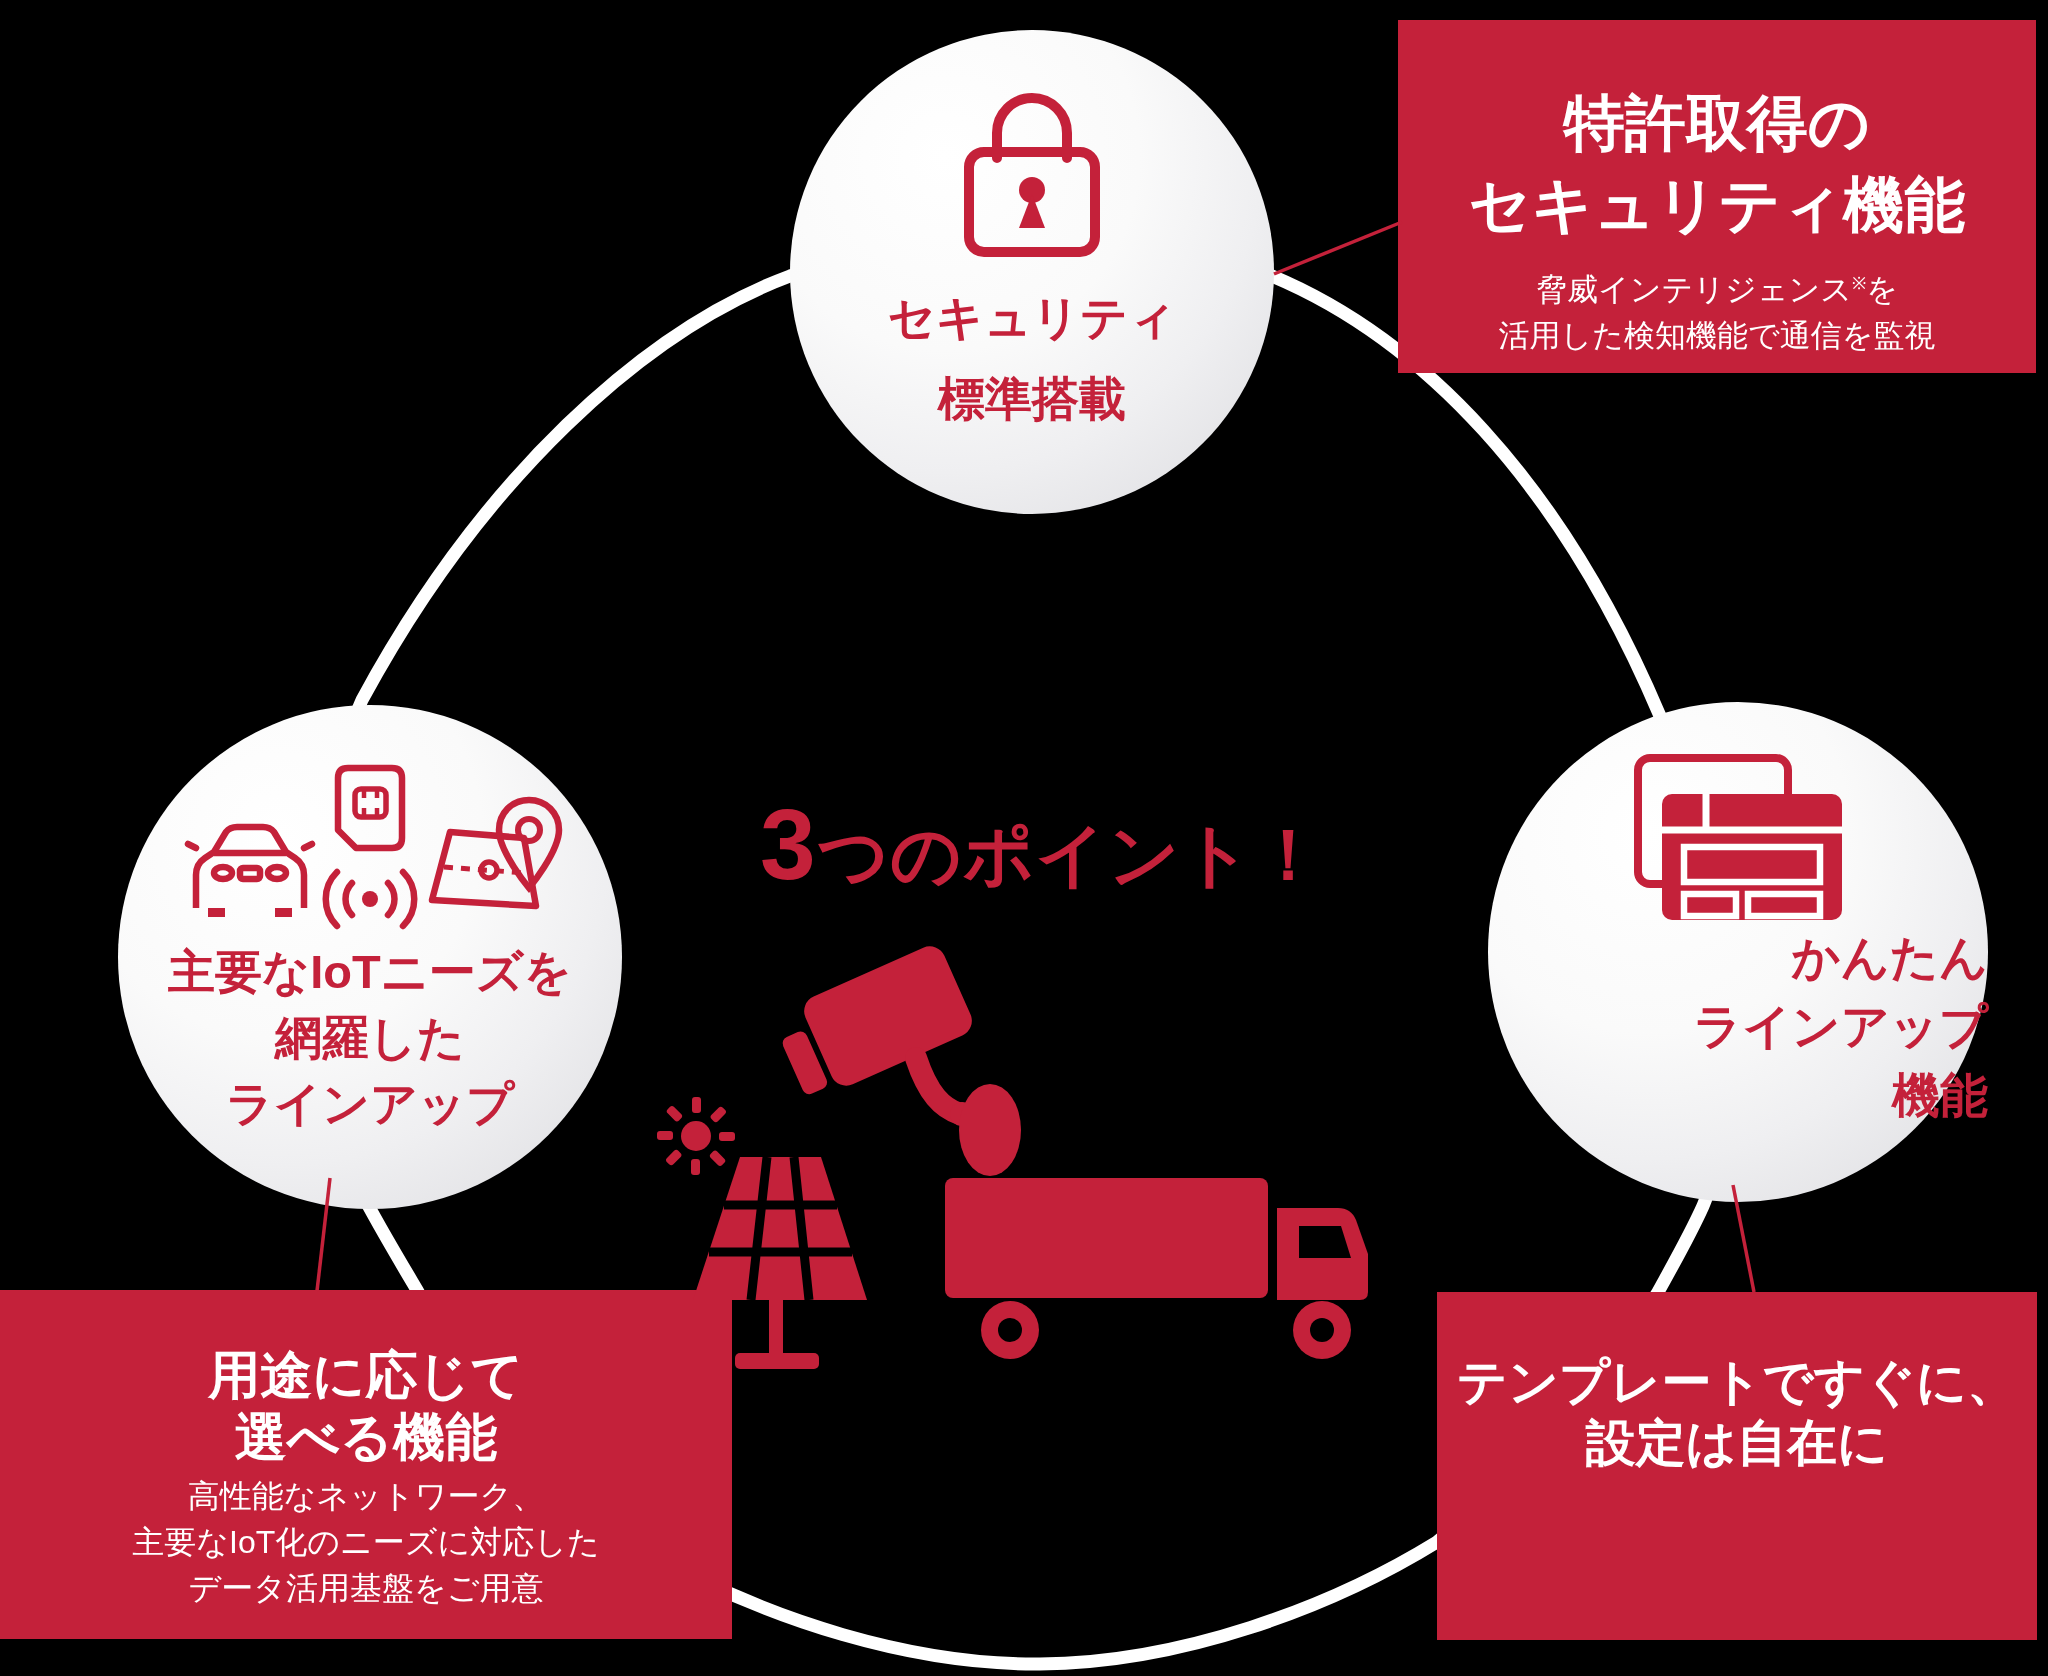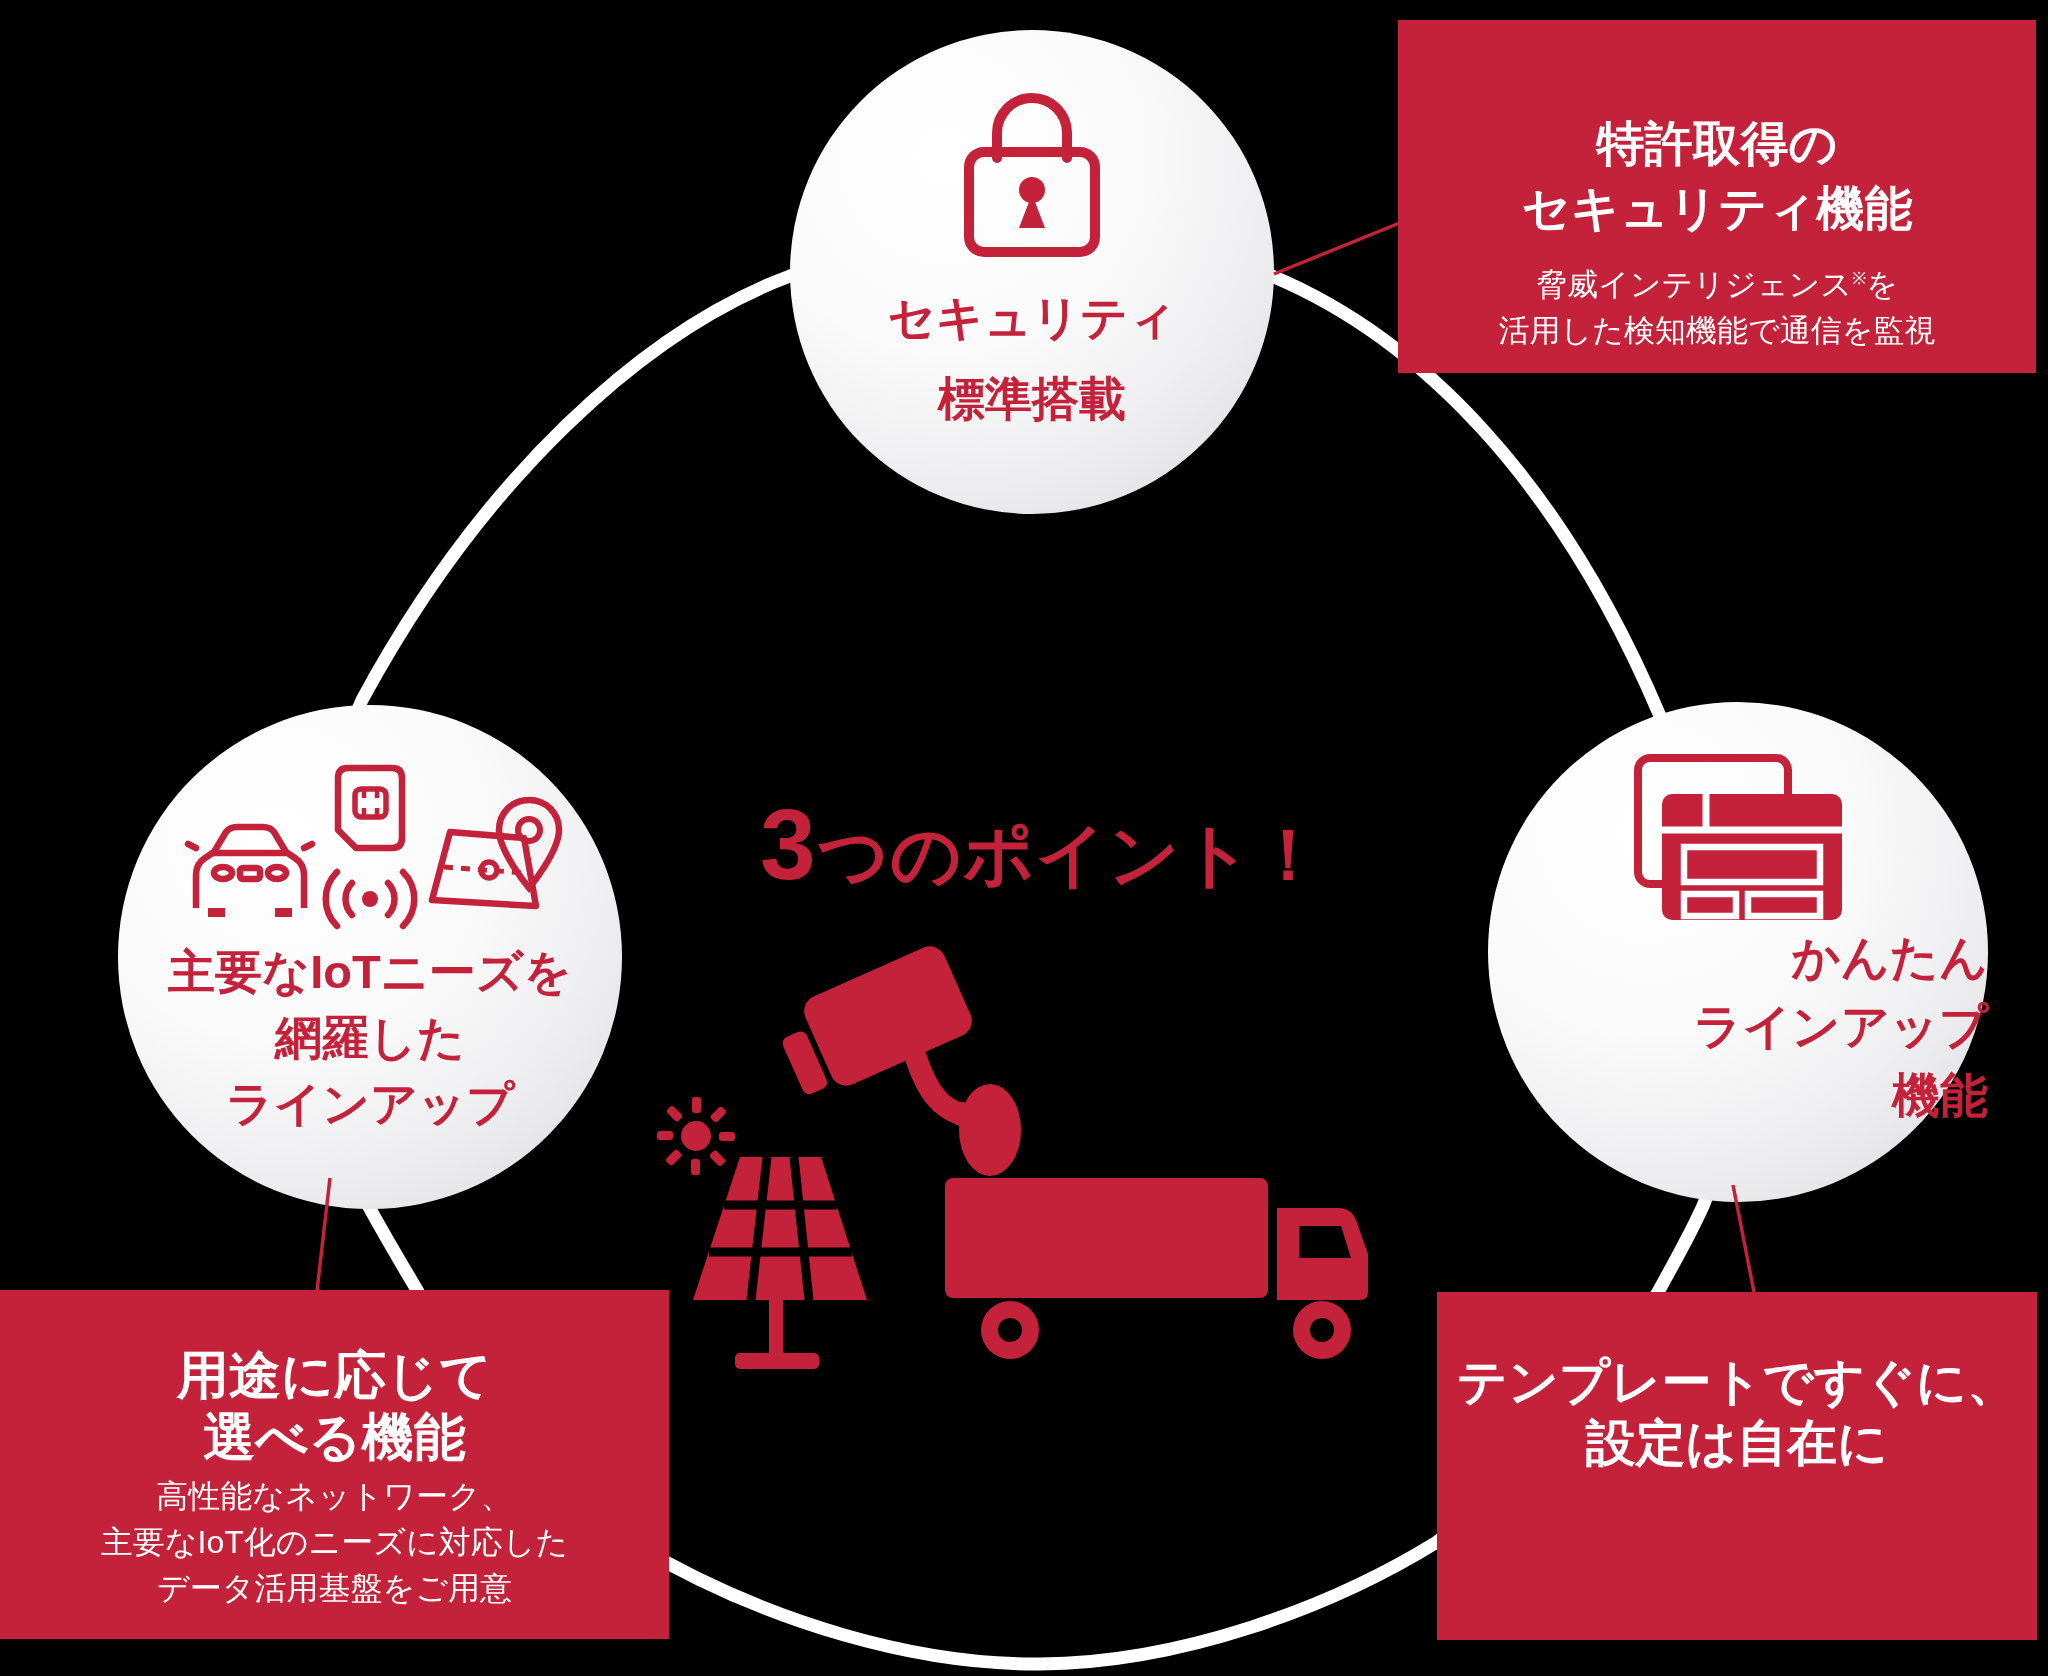--- a/index.html
+++ b/index.html
@@ -22,23 +22,23 @@
   #node-security .node-label{top:248px;font-size:47px;line-height:1.72;}
   #node-lineup{left:118px;top:705px;width:504px;height:504px;}
   #node-lineup .node-label{top:234px;font-size:47px;line-height:1.40;}
   #node-template{left:1488px;top:702px;width:500px;height:500px;}
   #node-template .node-label{top:221px;font-size:48px;line-height:1.44;text-align:right;}
   
   .callout{position:absolute;background:#C4213A;color:#ffffff;text-align:center;}
   .callout .title{font-weight:bold;}
   .callout .body{font-weight:normal;}
   #callout-security{left:1398px;top:20px;width:638px;height:353px;}
-  #callout-security .title{margin-top:92px;font-size:48px;line-height:1.35;}
+  #callout-security .title{margin-top:62px;font-size:61px;line-height:1.35;}
   #callout-security .body{margin-top:20px;font-size:31px;line-height:1.5;}
-  #callout-lineup{left:0;top:1290px;width:669px;height:349px;}
+  #callout-lineup{left:0;top:1290px;width:732px;height:349px;}
   #callout-lineup .title{margin-top:54px;font-size:52px;line-height:1.2;}
   #callout-lineup .body{margin-top:4px;font-size:32px;line-height:1.44;}
   #callout-template{left:1437px;top:1292px;width:600px;height:348px;}
   #callout-template .title{margin-top:60px;font-size:50px;line-height:1.22;}
   #callout-template .body{margin-top:11px;font-size:32px;line-height:1.42;}
   .callout sup{font-size:0.55em;vertical-align:super;}
   
   .center-title{
     position:absolute;left:760px;top:794px;width:540px;
     text-align:center;color:#C4213A;font-weight:900;line-height:1;white-space:nowrap;

